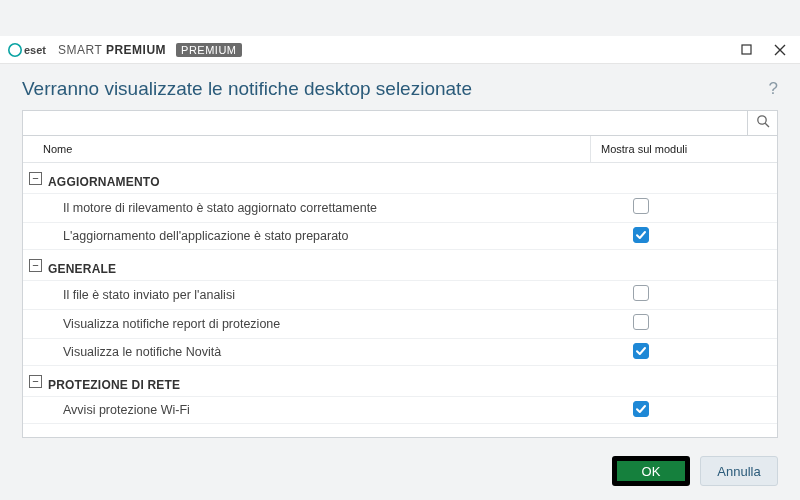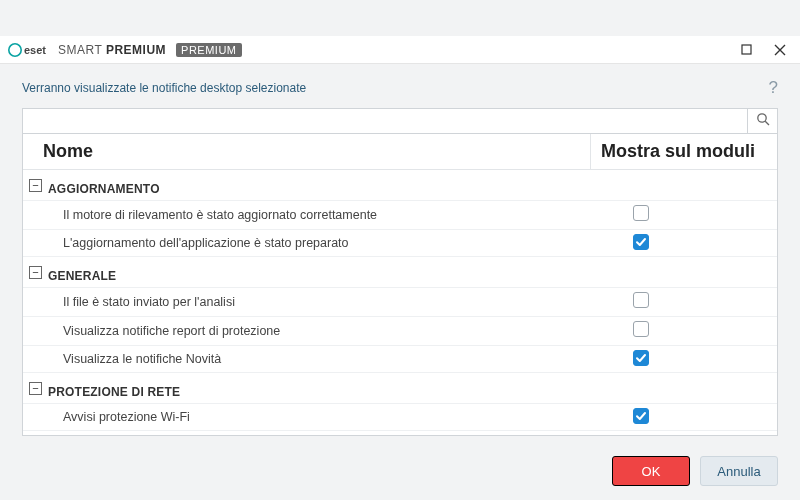--- a/index.html
+++ b/index.html
@@ -59,21 +59,21 @@
     cursor: pointer;
     color: #333;
   }
   .header {
     padding: 14px 22px 10px 22px;
     display: flex;
     align-items: center;
   }
   .header h1 {
     margin: 0;
-    font-size: 12px;
+    font-size: 19px;
     font-weight: 400;
     color: #2b5b7a;
   }
   .help-icon {
     margin-left: auto;
     color: #8a9aa6;
     font-size: 17px;
     cursor: pointer;
   }
   .content {
@@ -107,22 +107,22 @@
     border-top: none;
     background: #fff;
     height: 302px;
   }
   .thead {
     display: flex;
     border-bottom: 1px solid #e2e5e8;
     background: #fff;
   }
   .th {
-    font-size: 18px;
-    font-weight: 700;
+    font-size: 11px;
+    font-weight: 400;
     color: #222;
     padding: 7px 10px;
   }
   .th.name { flex: 1; padding-left: 20px; border-right: 1px solid #e2e5e8; }
   .th.show { width: 186px; }
   .tbody { }
   .group-row {
     display: flex;
     align-items: center;
     padding: 4px 6px;
@@ -198,23 +198,23 @@
     height: 30px;
     border-radius: 3px;
     font-size: 13px;
     display: inline-flex;
     align-items: center;
     justify-content: center;
     cursor: pointer;
     padding: 0 16px;
   }
   .btn-primary {
-    background: #ef4444;
+    background: #15803d;
     color: #fff;
-    border: 1px solid #000000;
+    border: 5px solid #000000;
   }
   .btn-secondary {
     background: #e4eaef;
     color: #2b5b7a;
     border: 1px solid #cdd6dd;
   }
 </style>
 </head>
 <body>
 

